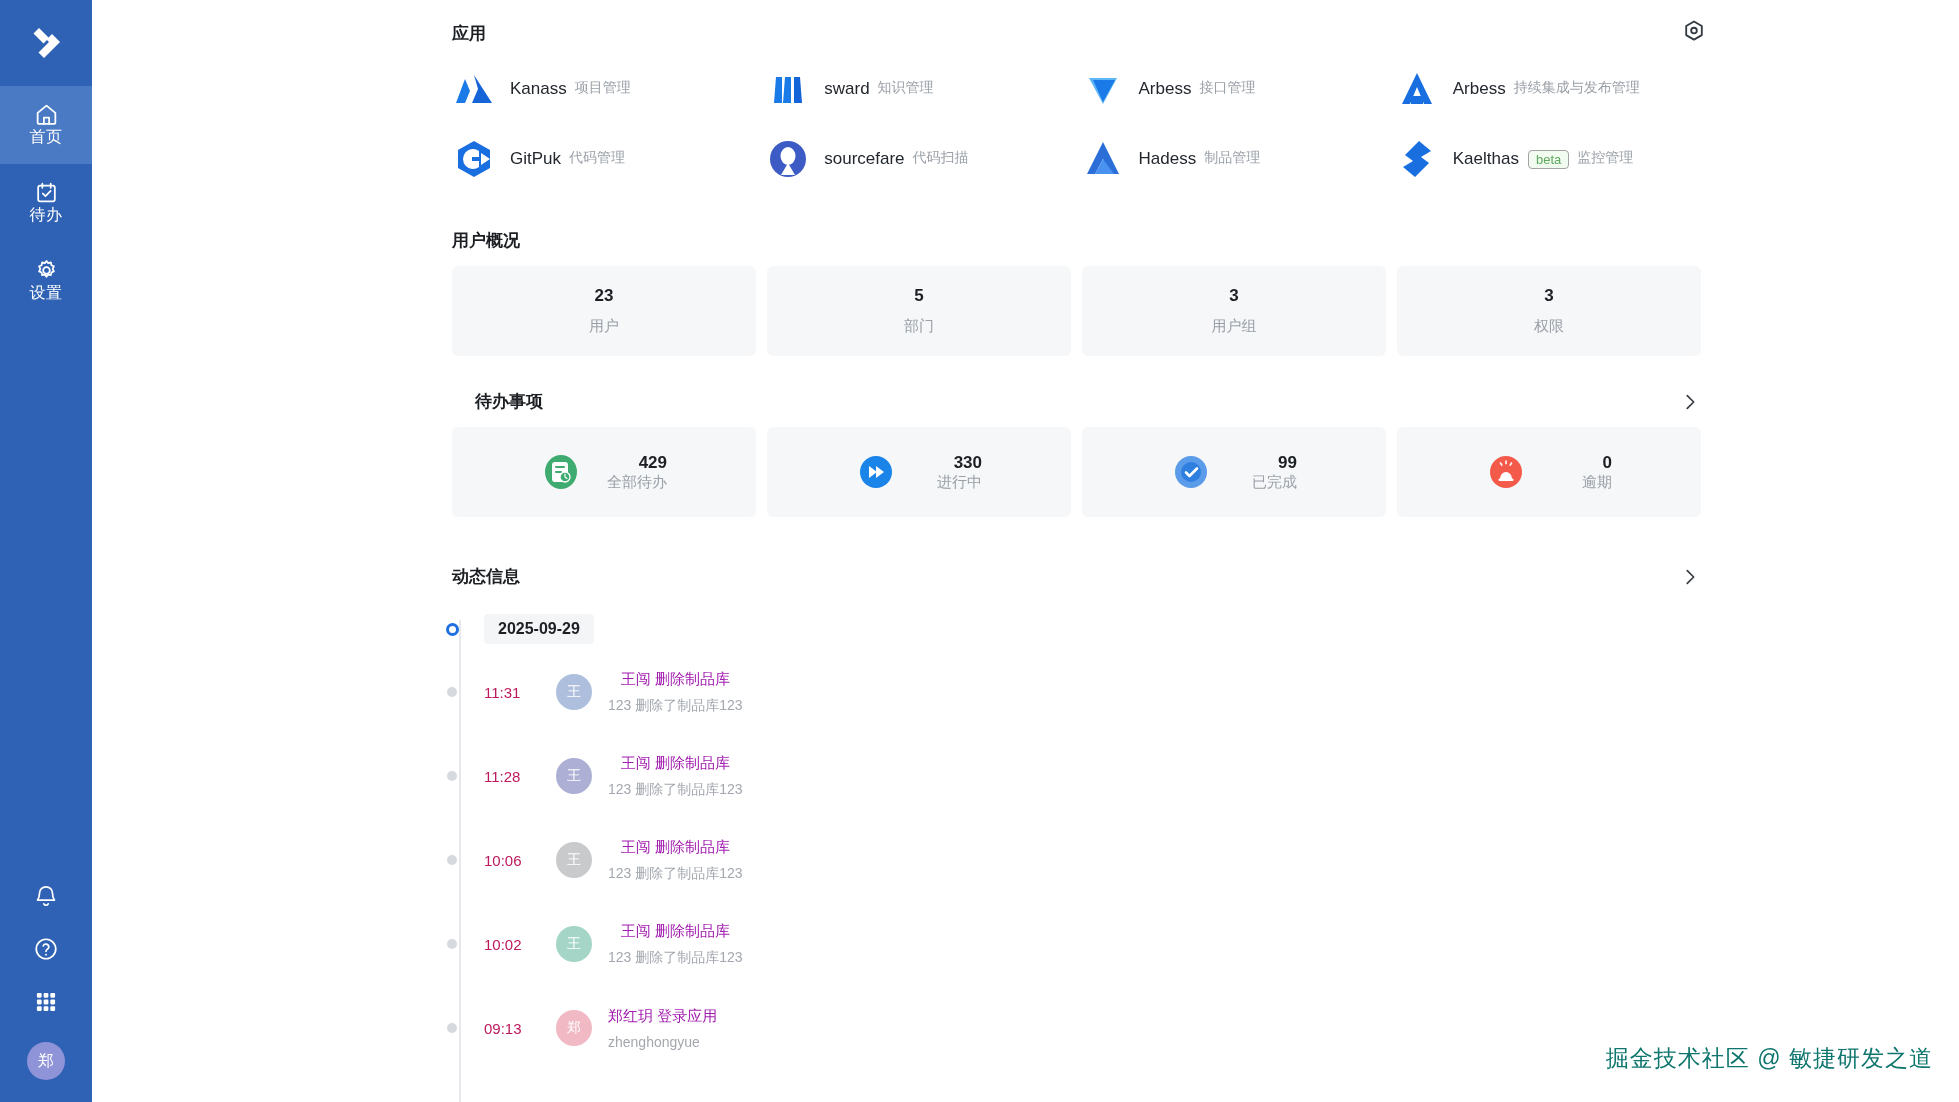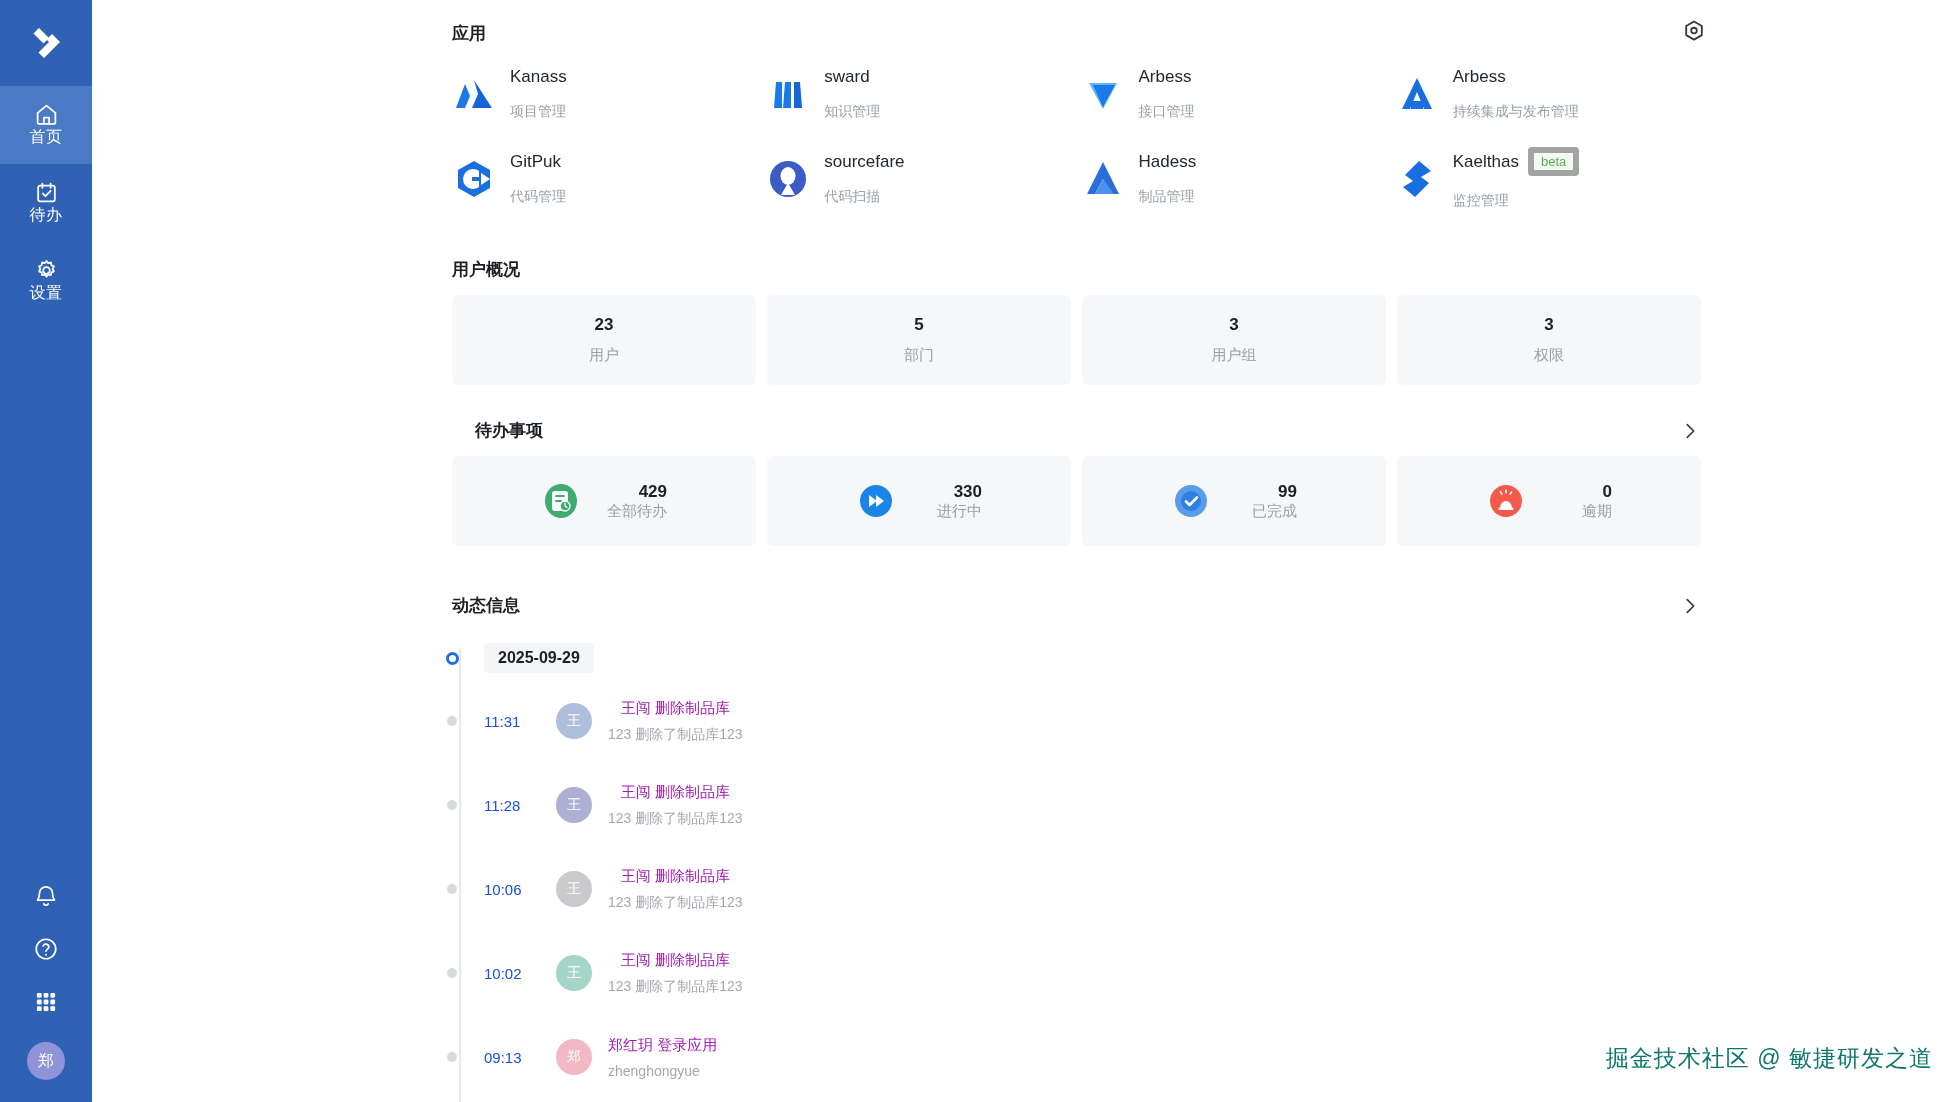--- a/index.html
+++ b/index.html
@@ -58,26 +58,26 @@
 
   
   .apps {
     display: grid; grid-template-columns: repeat(4, 1fr);
     row-gap: 26px;
     margin: 22px 0 0 0;
     padding: 0 250px 0 360px;
   }
   .app-item { display: flex; align-items: center; gap: 14px; cursor: pointer; }
   .app-logo { width: 44px; height: 44px; flex: 0 0 44px; }
-  .app-texts { display: flex; flex-direction: column; gap: 16px; }
+  .app-texts { display: flex; gap: 8px; }
   .app-name-row { display: flex; align-items: center; gap: 9px; }
   .app-name { font-size: 17px; color: #23272e; }
   .beta-badge {
     font-size: 13px; color: #5ea95e; background: #f2fbf0;
-    border: 6px solid #a3a3a3; border-radius: 4px; padding: 1px 7px;
+    border: 1px solid #a3a3a3; border-radius: 4px; padding: 1px 7px;
   }
   .app-desc { font-size: 14px; color: #9aa0a8; }
 
   
   .cards {
     display: grid; grid-template-columns: repeat(4, 1fr);
     gap: 11px;
     padding: 0 258px 0 360px;
     margin-top: 14px;
     text-align: right;
@@ -116,21 +116,21 @@
     position: absolute; left: 0; margin-left: -5px;
     width: 10px; height: 10px; border-radius: 50%;
     background: #d6d9dd; z-index: 2;
   }
   .tl-date-chip {
     margin-left: 32px; background: #f4f5f6; border-radius: 4px;
     padding: 6px 14px; font-size: 16px; font-weight: bold; color:#1c1f23;
   }
   .tl-item { height: 84px; display: flex; align-items: center; }
   .tl-time {
-    margin-left: 32px; width: 66px; font-size: 15px; color: #1d4ed8;
+    margin-left: 32px; width: 66px; font-size: 15px; color: #be185d;
   }
   .tl-avatar {
     width: 36px; height: 36px; border-radius: 50%;
     color: #ffffff; font-size: 14px;
     display: flex; align-items: center; justify-content: center;
     flex: 0 0 36px; margin-left: 6px;
   }
   .tl-texts { display: flex; flex-direction: column; gap: 8px; margin-left: 16px; }
   .tl-title { font-size: 15px; color: #a21caf; text-align: center; }
   .tl-sub { font-size: 14px; color: #a3a8af; }

